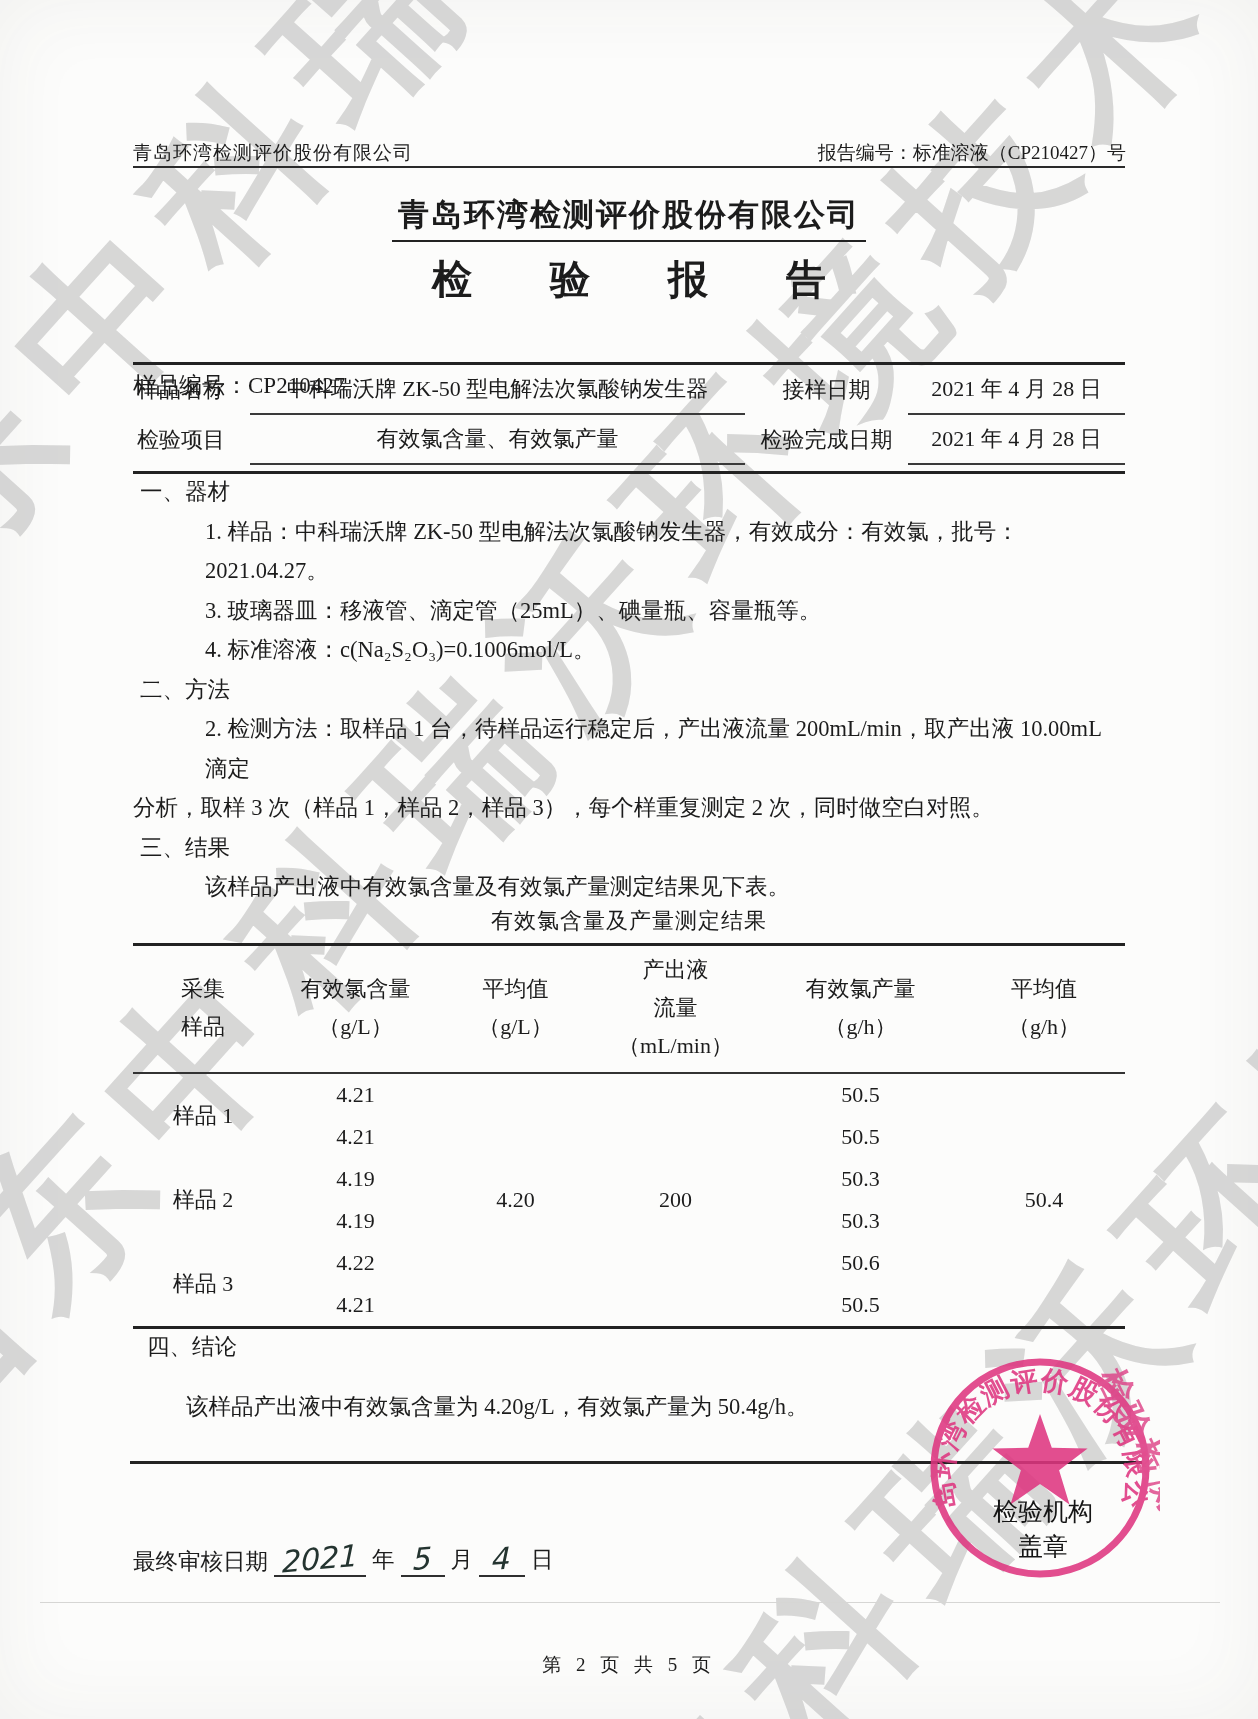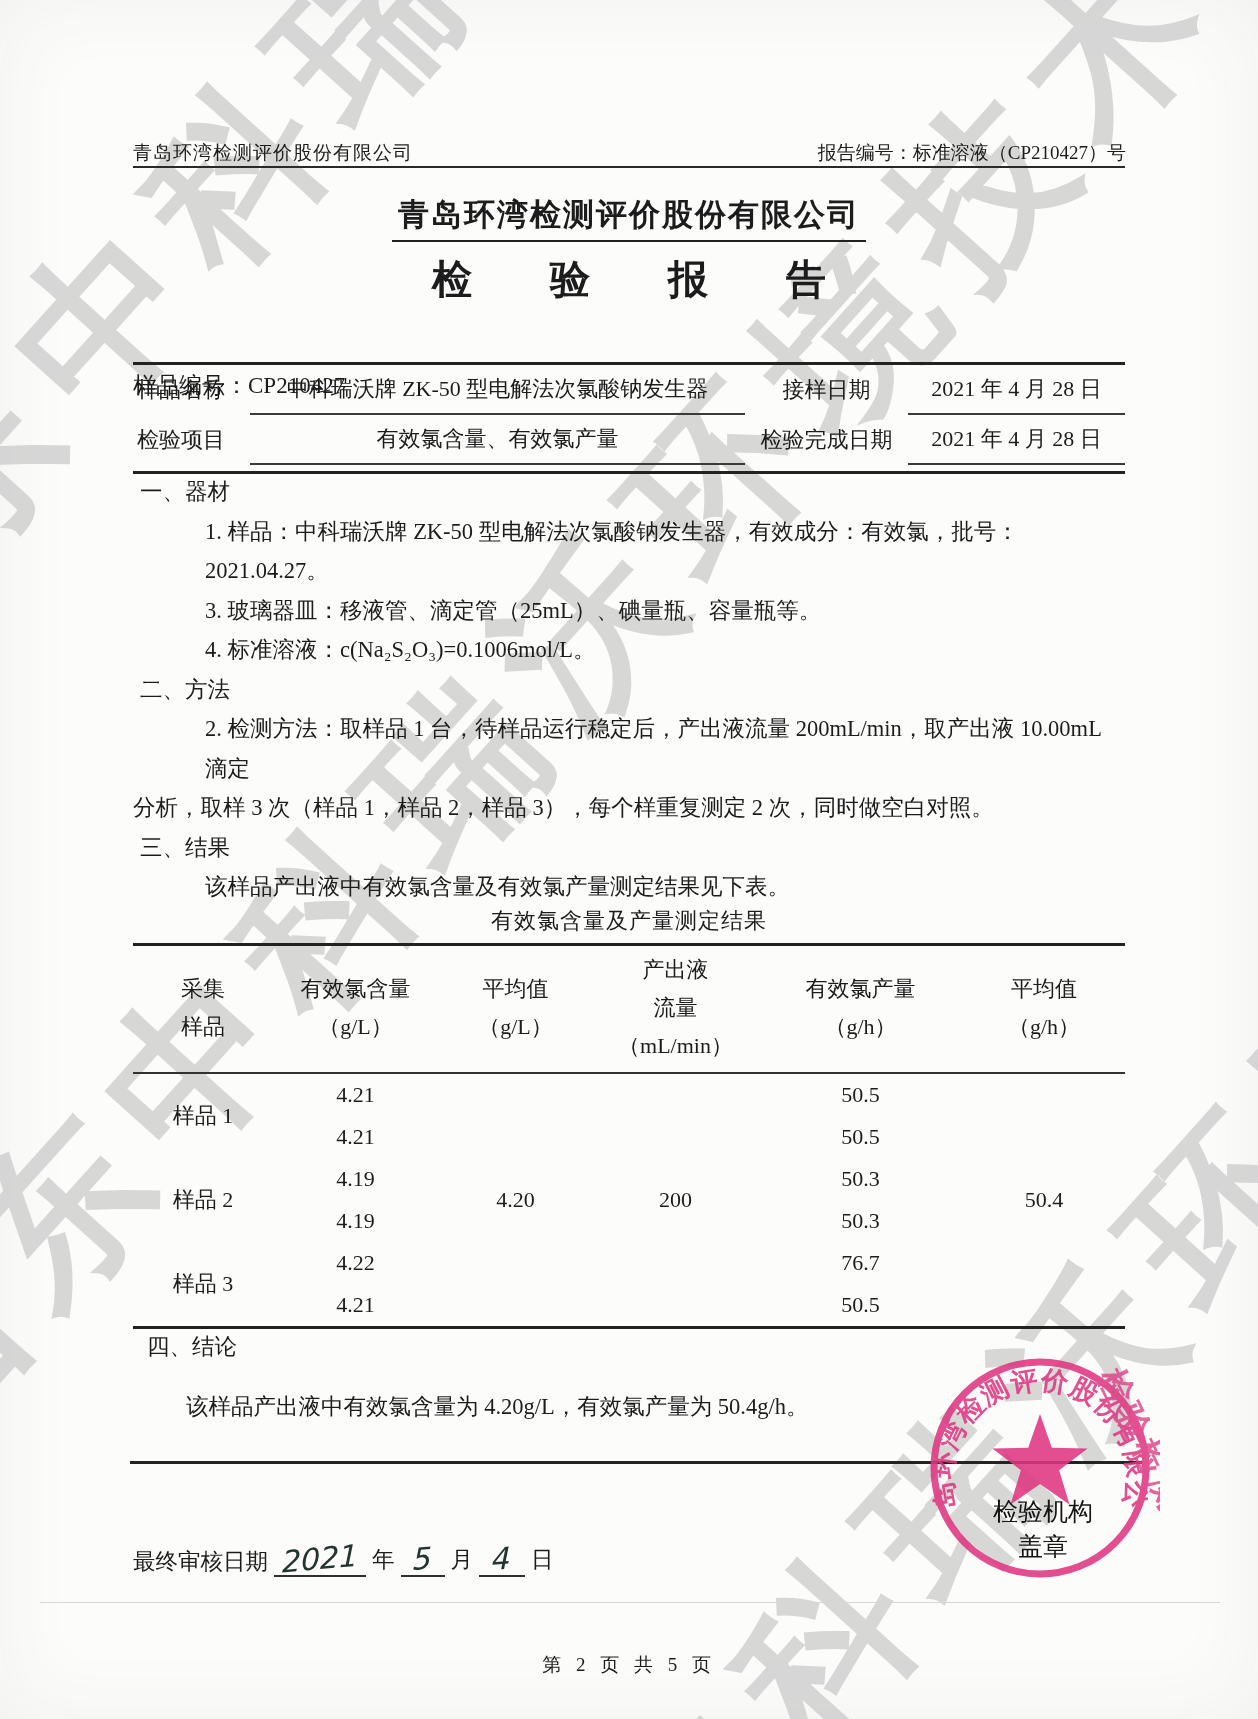--- a/index.html
+++ b/index.html
@@ -209,21 +209,21 @@
             <td>4.19</td>
             <td>50.3</td>
           </tr>
           <tr>
             <td>4.19</td>
             <td>50.3</td>
           </tr>
           <tr>
             <td rowspan="2">样品 3</td>
             <td>4.22</td>
-            <td>76.7</td>
+            <td>50.6</td>
           </tr>
           <tr>
             <td>4.21</td>
             <td>50.5</td>
           </tr>
         </tbody>
       </table>
     </div>
 
     <div class="conclusion">

